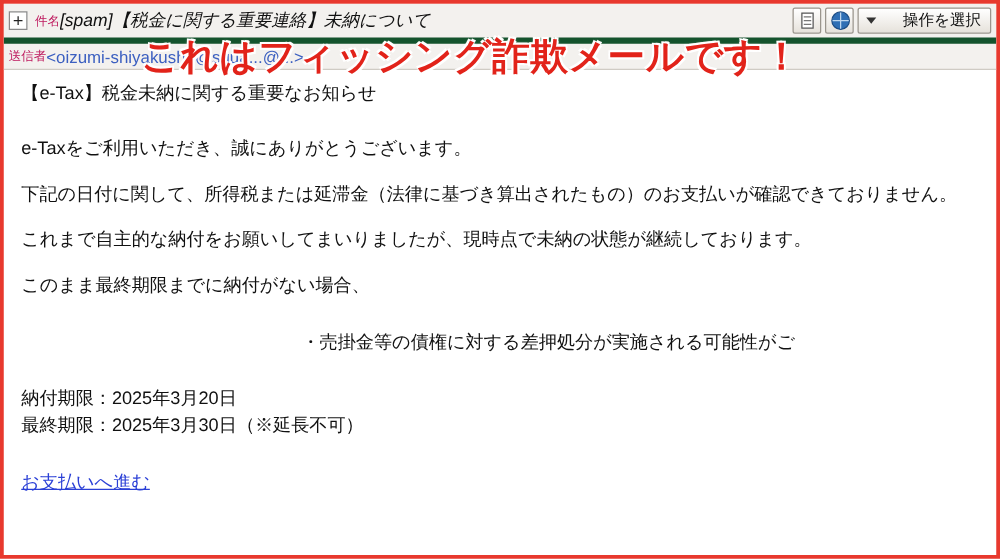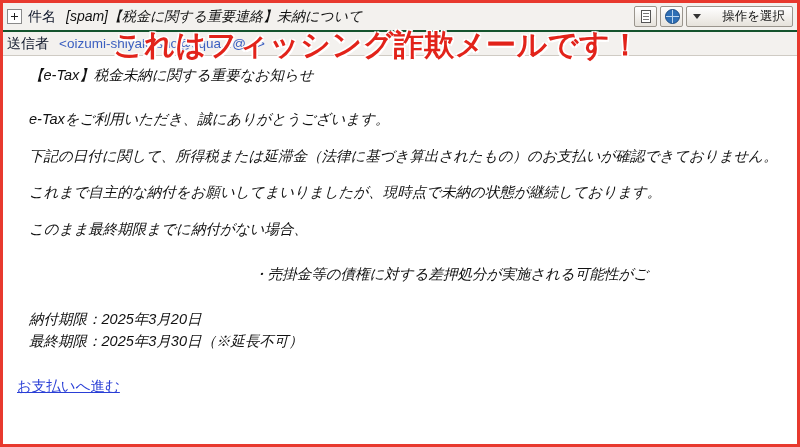--- a/index.html
+++ b/index.html
@@ -32,21 +32,21 @@
 
   .hdr-row {
     display: flex;
     align-items: center;
     height: 27px;
     padding: 0 4px;
     box-sizing: border-box;
   }
   .hdr-row.row2 {
     height: 25px;
-    border-top: 2px solid #14532d;
+    border-top: 5px solid #14532d;
   }
 
   .expand-icon {
     width: 15px;
     height: 15px;
     box-sizing: border-box;
     border: 1px solid #8a8a8a;
     background: #ffffff;
     position: relative;
     margin-right: 6px;
@@ -59,23 +59,23 @@
     background: #222;
   }
   .expand-icon:before {
     left: 3px; right: 3px; top: 6px; height: 1px;
   }
   .expand-icon:after {
     top: 3px; bottom: 3px; left: 6px; width: 1px;
   }
 
   .field-label {
-    font-size: 14px;
-    color: #0f172a;
-    margin-right: 10px;
+    font-size: 10px;
+    color: #be185d;
+    margin-right: 0;
     white-space: nowrap;
     flex: 0 0 auto;
   }
 
   .subject-text {
     font-size: 14px;
     color: #111;
     white-space: nowrap;
     overflow: hidden;
     text-overflow: ellipsis;
@@ -175,23 +175,22 @@
     position: relative;
     padding: 8px 14px 0 14px;
     font-size: 14.5px;
     line-height: 1.55;
     color: #111;
     height: 390px;
     box-sizing: border-box;
     overflow: hidden;
   }
   .mail-body p {
-    margin: 0 0 14px 12px;
+    margin: 0 0 14px 0;
     white-space: pre-wrap;
-    font-style: italic;
   }
   .mail-body p.tight {
     margin-bottom: 0;
   }
   .mail-body p.title {
     margin-bottom: 22px;
   }
   .pay-link {
     color: #2a3fd6;
     text-decoration: underline;

